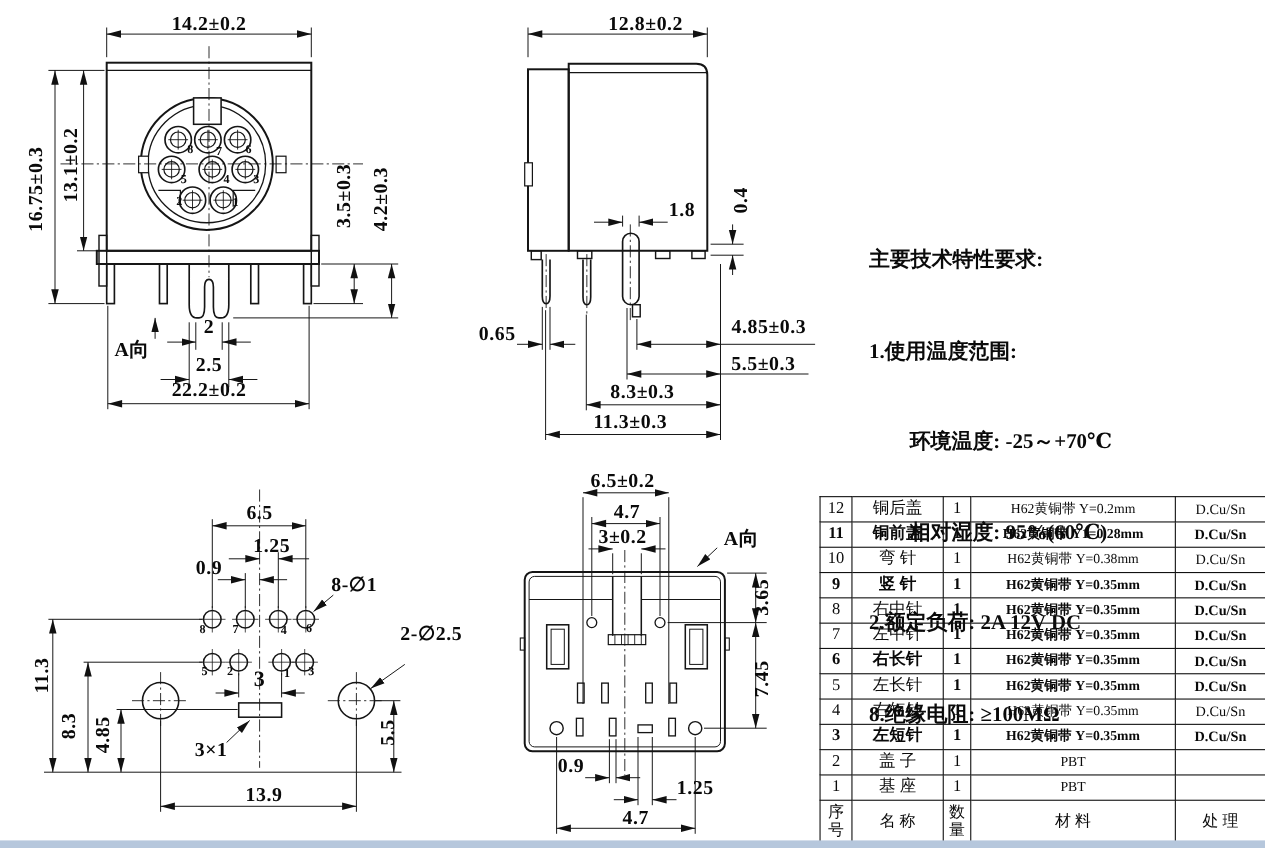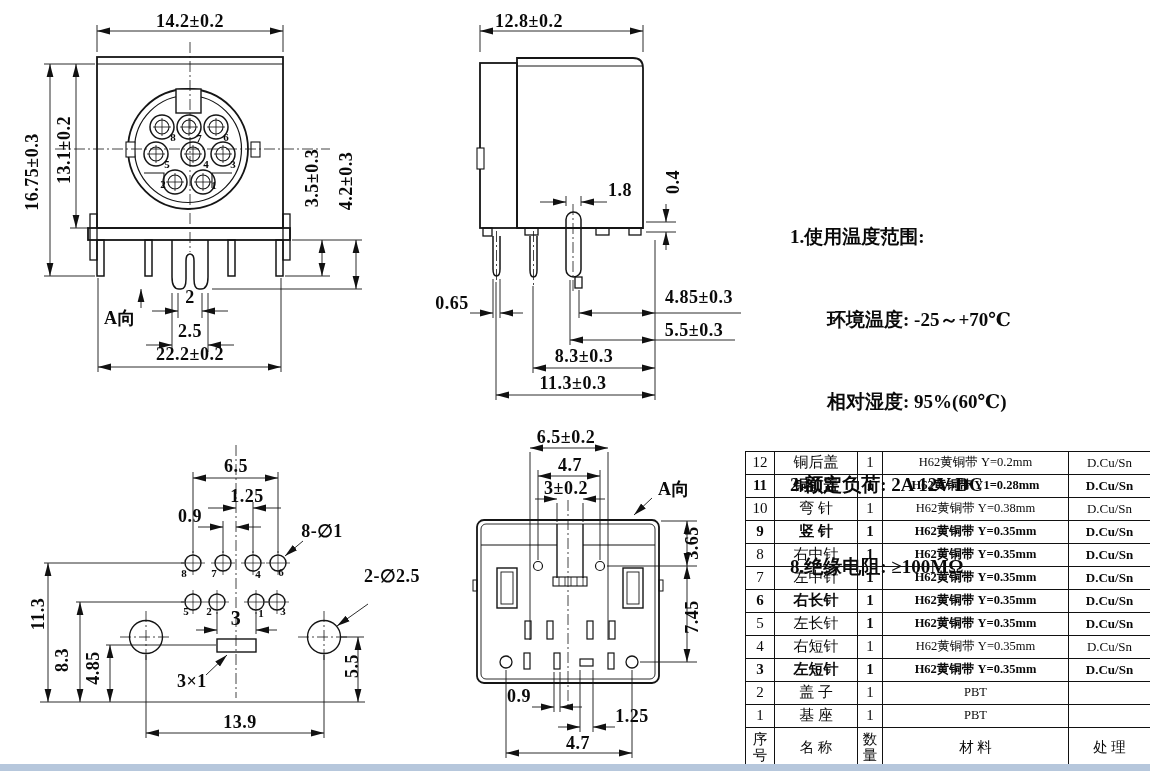--- a/index.html
+++ b/index.html
@@ -334,30 +334,31 @@
   <div class="lb" style="left:190px;top:354px">22.2±0.2</div>
   <div class="lb sm" style="left:173px;top:137px">8</div>
   <div class="lb sm" style="left:199px;top:138px">7</div>
   <div class="lb sm" style="left:226px;top:137px">6</div>
   <div class="lb sm" style="left:167px;top:164px">5</div>
   <div class="lb sm" style="left:206px;top:164px">4</div>
   <div class="lb sm" style="left:233px;top:164px">3</div>
   <div class="lb sm" style="left:163px;top:184px">2</div>
   <div class="lb sm" style="left:214px;top:185px">1</div>
 
-  <div class="lb" style="left:529px;top:21px">12.8±0.2</div>
+  <div class="lb" style="left:587px;top:21px">12.8±0.2</div>
   <div class="lb" style="left:620px;top:190px">1.8</div>
   <div class="lb v" style="left:673px;top:182px">0.4</div>
   <div class="lb" style="left:452px;top:303px">0.65</div>
   <div class="lb" style="left:699px;top:297px">4.85±0.3</div>
   <div class="lb" style="left:694px;top:330px">5.5±0.3</div>
   <div class="lb" style="left:584px;top:356px">8.3±0.3</div>
   <div class="lb" style="left:573px;top:383px">11.3±0.3</div>
 
   <div class="notes">
+    <div>主要技术特性要求:</div>
     <div>1.使用温度范围:</div>
     <div class="in">环境温度: -25～+70℃</div>
     <div class="in">相对湿度: 95%(60℃)</div>
     <div>2.额定负荷: 2A 12V DC</div>
     <div>8.绝缘电阻: ≥100MΩ</div>
     
     
     
   </div>
 

